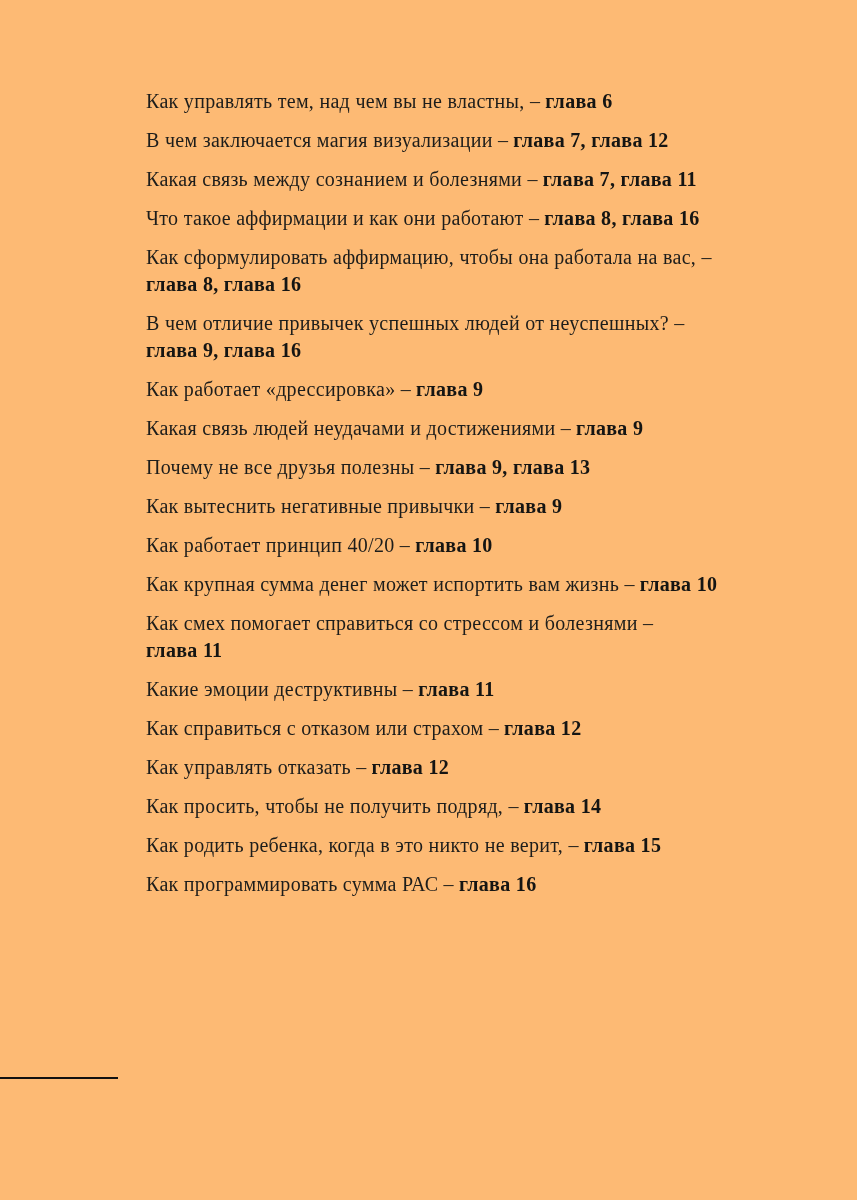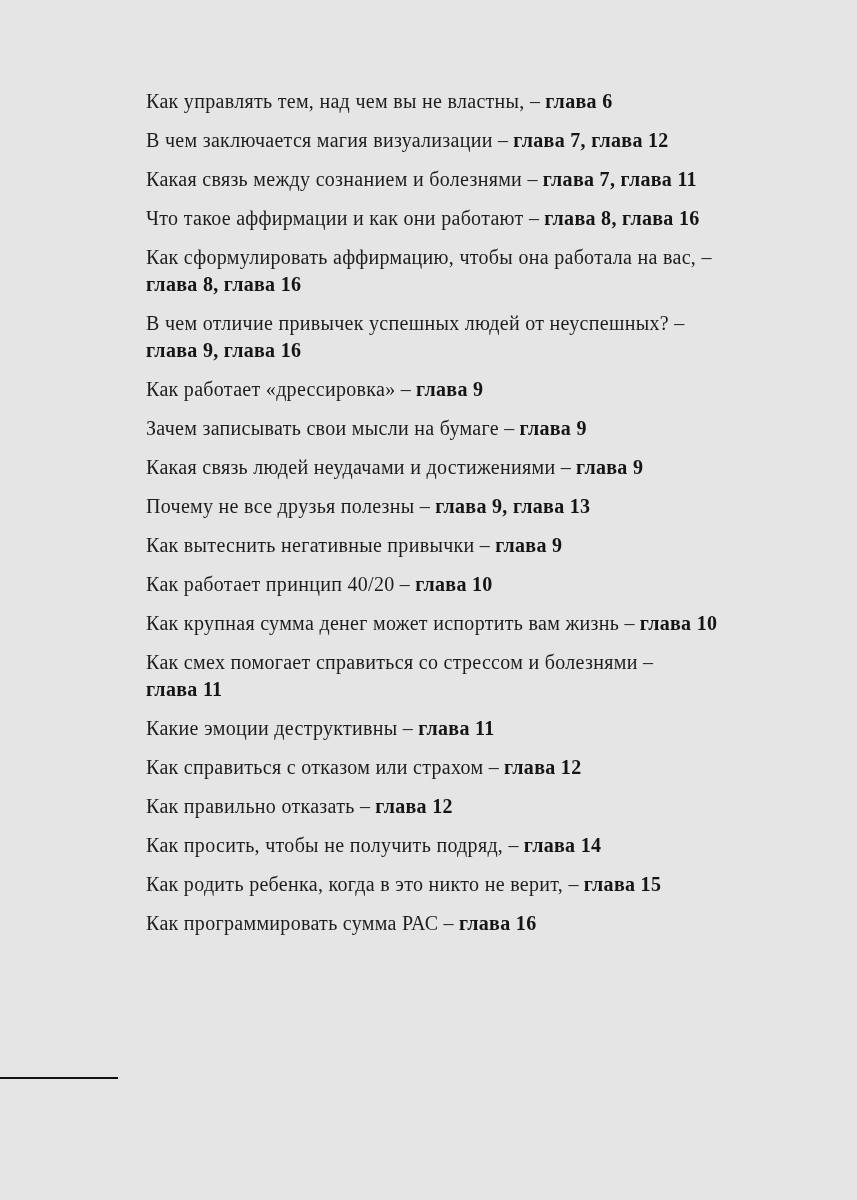--- a/index.html
+++ b/index.html
@@ -13,21 +13,21 @@
     background: #ffffff;
     overflow: hidden;
     font-family: "Liberation Serif", "DejaVu Serif", serif;
   }
   .page {
     position: absolute;
     top: 0;
     left: 0;
     width: 857px;
     height: 1200px;
-    background: #e5e5e5;
+    background: #fdba74;
   }
   .toc {
     position: absolute;
     top: 88px;
     left: 146px;
     width: 660px;
   }
   .toc-item {
     margin: 0 0 12px 0;
     font-size: 20px;
@@ -65,40 +65,39 @@
   <p class="toc-item"><span class="question">Какая связь между сознанием и болезнями –</span><strong class="ref same-line">глава 7, глава 11</strong></p>
 
   <p class="toc-item"><span class="question">Что такое аффирмации и как они работают –</span><strong class="ref same-line">глава 8, глава 16</strong></p>
 
   <p class="toc-item"><span class="question">Как сформулировать аффирмацию, чтобы она работала на вас, –</span><br><strong class="ref">глава 8, глава 16</strong></p>
 
   <p class="toc-item"><span class="question">В чем отличие привычек успешных людей от неуспешных? –</span><br><strong class="ref">глава 9, глава 16</strong></p>
 
   <p class="toc-item"><span class="question">Как работает «дрессировка» –</span><strong class="ref same-line">глава 9</strong></p>
 
-  <p class="toc-item"><span class="question">Зачем записывать свои мысли на бумаге –</span><strong class="ref same-line">глава 9</strong></p>
 
   <p class="toc-item"><span class="question">Какая связь людей неудачами и достижениями –</span><strong class="ref same-line">глава 9</strong></p>
 
   <p class="toc-item"><span class="question">Почему не все друзья полезны –</span><strong class="ref same-line">глава 9, глава 13</strong></p>
 
   <p class="toc-item"><span class="question">Как вытеснить негативные привычки –</span><strong class="ref same-line">глава 9</strong></p>
 
 
   <p class="toc-item"><span class="question">Как работает принцип 40/20 –</span><strong class="ref same-line">глава 10</strong></p>
 
   <p class="toc-item"><span class="question">Как крупная сумма денег может испортить вам жизнь –</span><strong class="ref same-line">глава 10</strong></p>
 
   <p class="toc-item"><span class="question">Как смех помогает справиться со стрессом и болезнями –</span><br><strong class="ref">глава 11</strong></p>
 
   <p class="toc-item"><span class="question">Какие эмоции деструктивны –</span><strong class="ref same-line">глава 11</strong></p>
 
   <p class="toc-item"><span class="question">Как справиться с отказом или страхом –</span><strong class="ref same-line">глава 12</strong></p>
 
-  <p class="toc-item"><span class="question">Как правильно отказать –</span><strong class="ref same-line">глава 12</strong></p>
+  <p class="toc-item"><span class="question">Как управлять отказать –</span><strong class="ref same-line">глава 12</strong></p>
 
   <p class="toc-item"><span class="question">Как просить, чтобы не получить подряд, –</span><strong class="ref same-line">глава 14</strong></p>
 
 
   <p class="toc-item"><span class="question">Как родить ребенка, когда в это никто не верит, –</span><strong class="ref same-line">глава 15</strong></p>
 
   <p class="toc-item"><span class="question">Как программировать сумма РАС –</span><strong class="ref same-line">глава 16</strong></p>
 </div>
   <div class="divider"></div>
 </div>

